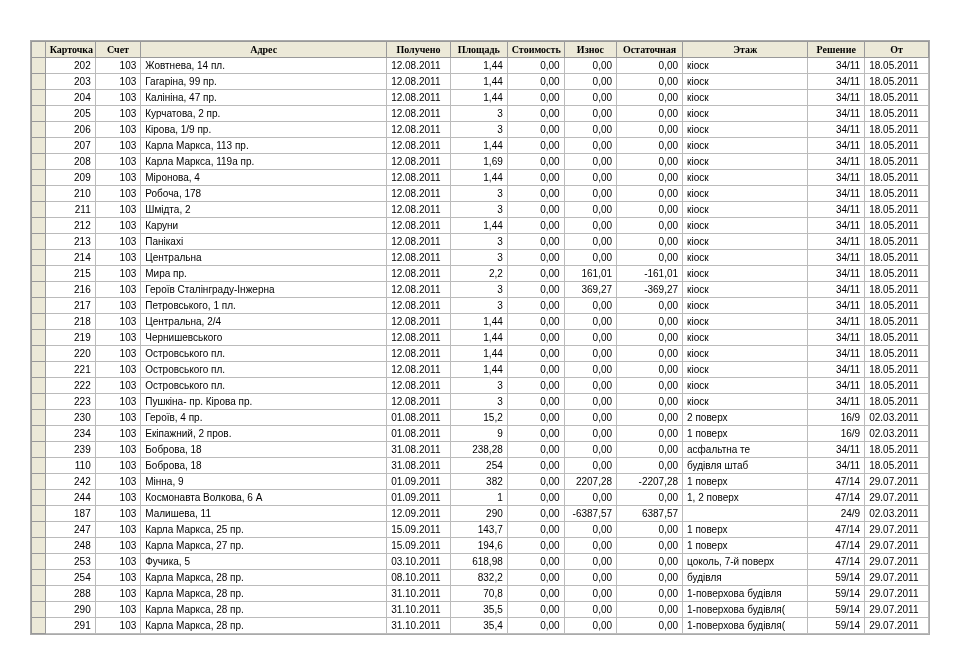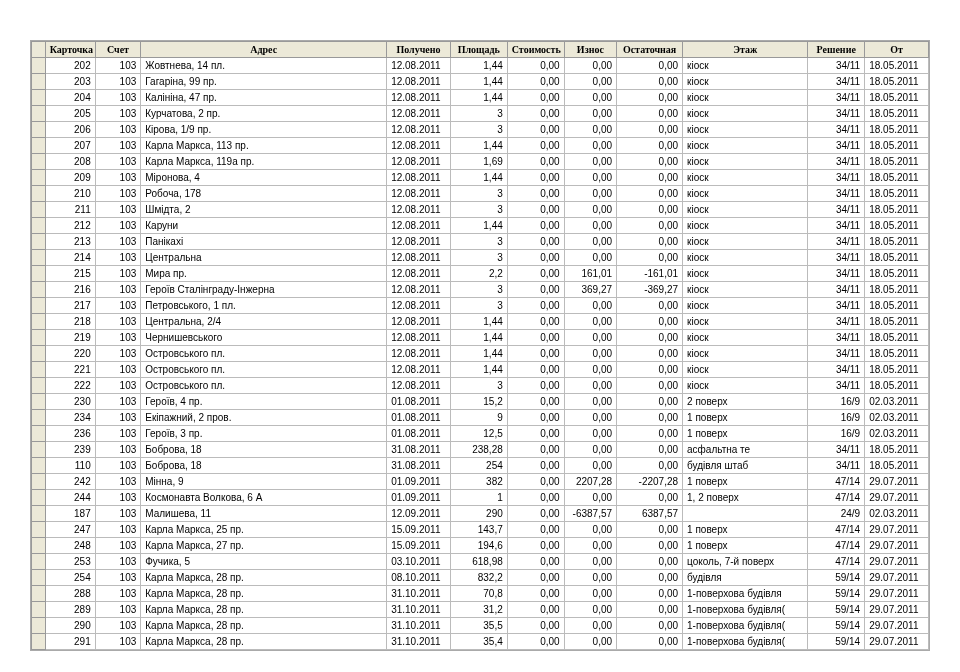--- a/index.html
+++ b/index.html
@@ -375,53 +375,53 @@
           <td class="num">3</td>
           <td class="num">0,00</td>
           <td class="num">0,00</td>
           <td class="num">0,00</td>
           <td class="ctr">кіоск</td>
           <td class="num">34/11</td>
           <td class="txt">18.05.2011</td>
         </tr>
         <tr>
           <td class="row-indicator"></td>
+          <td class="num">223</td>
+          <td class="num">103</td>
+          <td class="txt">Пушкіна- пр. Кірова пр.</td>
+          <td class="txt">12.08.2011</td>
+          <td class="num">3</td>
+          <td class="num">0,00</td>
+          <td class="num">0,00</td>
+          <td class="num">0,00</td>
+          <td class="ctr">кіоск</td>
+          <td class="num">34/11</td>
+          <td class="txt">18.05.2011</td>
+        </tr>
+        <tr>
+          <td class="row-indicator"></td>
           <td class="num">230</td>
           <td class="num">103</td>
           <td class="txt">Героїв, 4 пр.</td>
           <td class="txt">01.08.2011</td>
           <td class="num">15,2</td>
           <td class="num">0,00</td>
           <td class="num">0,00</td>
           <td class="num">0,00</td>
           <td class="ctr">2 поверх</td>
           <td class="num">16/9</td>
           <td class="txt">02.03.2011</td>
         </tr>
         <tr>
           <td class="row-indicator"></td>
           <td class="num">234</td>
           <td class="num">103</td>
           <td class="txt">Екіпажний, 2 пров.</td>
           <td class="txt">01.08.2011</td>
           <td class="num">9</td>
-          <td class="num">0,00</td>
-          <td class="num">0,00</td>
-          <td class="num">0,00</td>
-          <td class="ctr">1 поверх</td>
-          <td class="num">16/9</td>
-          <td class="txt">02.03.2011</td>
-        </tr>
-        <tr>
-          <td class="row-indicator"></td>
-          <td class="num">236</td>
-          <td class="num">103</td>
-          <td class="txt">Героїв, 3 пр.</td>
-          <td class="txt">01.08.2011</td>
-          <td class="num">12,5</td>
           <td class="num">0,00</td>
           <td class="num">0,00</td>
           <td class="num">0,00</td>
           <td class="ctr">1 поверх</td>
           <td class="num">16/9</td>
           <td class="txt">02.03.2011</td>
         </tr>
         <tr>
           <td class="row-indicator"></td>
           <td class="num">239</td>
@@ -552,34 +552,20 @@
           <td class="row-indicator"></td>
           <td class="num">288</td>
           <td class="num">103</td>
           <td class="txt">Карла Маркса, 28 пр.</td>
           <td class="txt">31.10.2011</td>
           <td class="num">70,8</td>
           <td class="num">0,00</td>
           <td class="num">0,00</td>
           <td class="num">0,00</td>
           <td class="ctr">1-поверхова будівля</td>
-          <td class="num">59/14</td>
-          <td class="txt">29.07.2011</td>
-        </tr>
-        <tr>
-          <td class="row-indicator"></td>
-          <td class="num">289</td>
-          <td class="num">103</td>
-          <td class="txt">Карла Маркса, 28 пр.</td>
-          <td class="txt">31.10.2011</td>
-          <td class="num">31,2</td>
-          <td class="num">0,00</td>
-          <td class="num">0,00</td>
-          <td class="num">0,00</td>
-          <td class="ctr">1-поверхова будівля(</td>
           <td class="num">59/14</td>
           <td class="txt">29.07.2011</td>
         </tr>
         <tr>
           <td class="row-indicator"></td>
           <td class="num">290</td>
           <td class="num">103</td>
           <td class="txt">Карла Маркса, 28 пр.</td>
           <td class="txt">31.10.2011</td>
           <td class="num">35,5</td>

